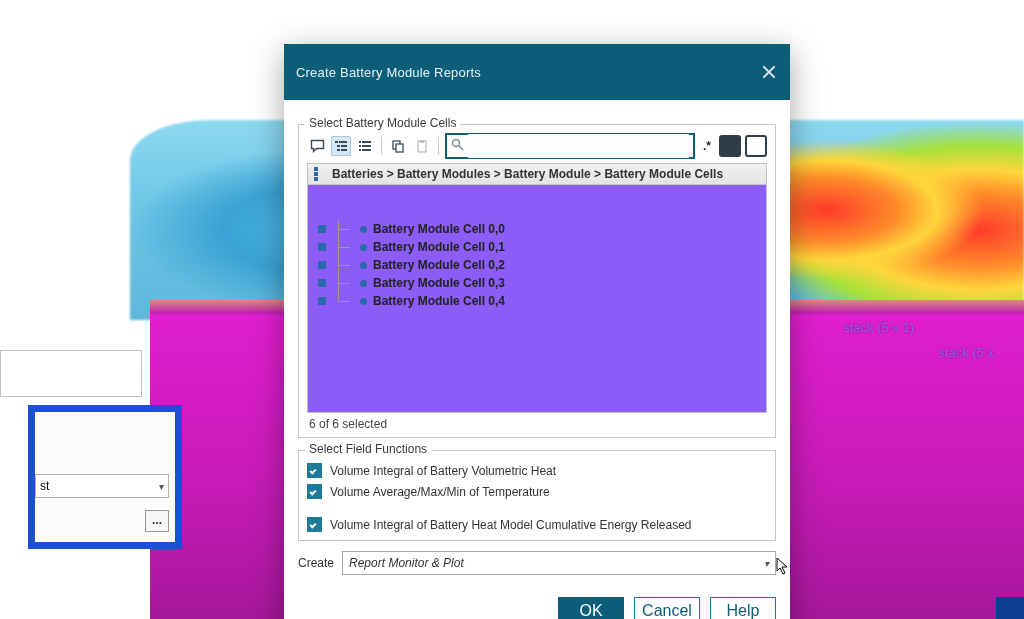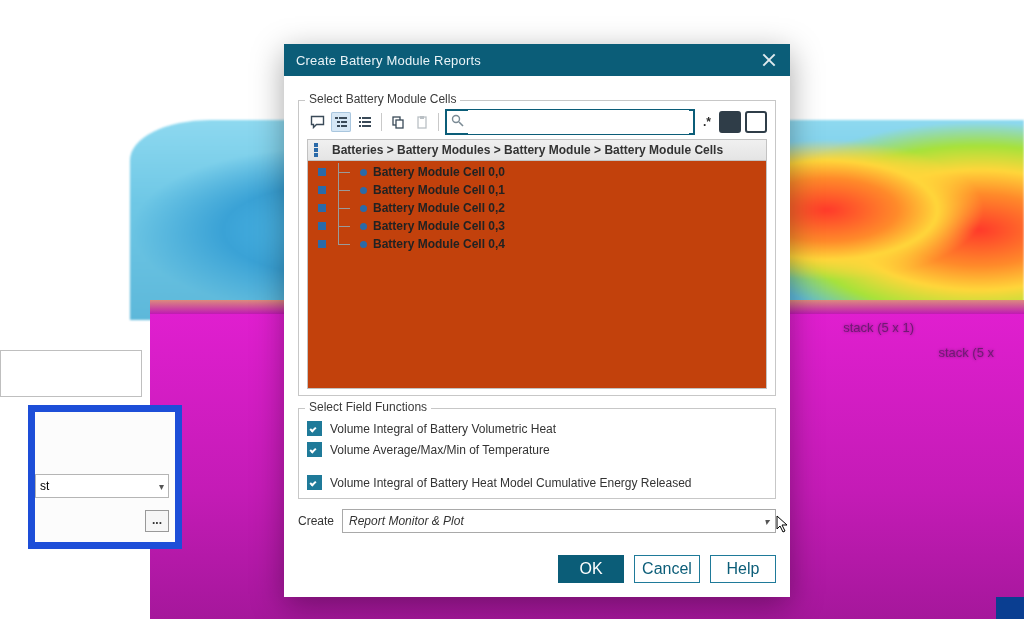--- a/index.html
+++ b/index.html
@@ -44,21 +44,21 @@
   .bg .plate::before {
     content: "";
     position: absolute;
     left: 0; right: 0; top: 0; height: 14px;
     background: linear-gradient(180deg, #d6e43a, #a5179b);
     opacity: .55;
   }
   .bg .stack-label-1,
   .bg .stack-label-2 {
     position: absolute;
-    color: #701a75;
+    color: #8b5cf6;
     font-size: 13px;
     text-shadow: 0 0 3px rgba(0,0,0,.4);
   }
   .bg .stack-label-1 { right: 110px; top: 320px; }
   .bg .stack-label-2 { right:  30px; top: 345px; }
   .bg .bluebar {
     position: absolute;
     right: 0; bottom: 0; width: 28px; height: 22px;
     background: #0a3e91;
   }
@@ -114,21 +114,21 @@
     box-shadow: 0 8px 30px rgba(0,0,0,.35);
     display: flex;
     flex-direction: column;
   }
   .titlebar {
     background: #0b5d78;
     color: #e9f3f7;
     height: 32px;
     display: flex;
     align-items: center;
-    padding: 0 12px;
+    padding: 12px 12px;
     font-size: 13px;
     letter-spacing: .2px;
   }
   .titlebar .title { flex: 1; }
   .titlebar .close {
     width: 18px; height: 18px;
     position: relative;
     cursor: pointer;
   }
   .titlebar .close::before,
@@ -208,21 +208,21 @@
     border: 2px solid #2f3d48;
     border-radius: 3px;
   }
   .tb .sq.filled { background: #2f3d48; }
 
   
   .treewrap {
     border: 1px solid #c2c2c2;
     height: 248px;
     overflow: hidden;
-    background: #c2410c;
+    background: #8b5cf6;
   }
   .treewrap .header {
     background: linear-gradient(#f0f0f0, #e4e4e4);
     border-bottom: 1px solid #c2c2c2;
     padding: 3px 6px;
     color: #333;
     font-weight: 600;
     display: flex;
     align-items: center;
     gap: 8px;
@@ -231,20 +231,21 @@
     width: 10px; height: 14px;
     display: inline-flex;
     flex-direction: column;
     justify-content: space-between;
   }
   .treewrap .header .hicon i {
     display: block; width: 4px; height: 4px; background: #2b6aa8;
   }
   .tree {
     padding: 2px 0 2px 4px;
+    margin-top: 33px;
   }
   .tree .row {
     display: flex;
     align-items: center;
     height: 18px;
     gap: 6px;
     color: #222;
     font-weight: 600;
   }
   .tree .row .chk {
@@ -495,20 +496,21 @@
           </div>
           <div class="row">
             <span class="chk"></span>
             <span class="branch"></span>
             <span class="dot"></span>
             <span>Battery Module Cell 0,4</span>
           </div>
         </div>
       </div>
 
+      <div class="status">6 of 6 selected</div>
     </div>
 
     <div class="groupbox">
       <span class="legend">Select Field Functions</span>
       <div class="ff">
         <div class="opt">
           <span class="cb"></span>
           <span>Volume Integral of Battery Volumetric Heat</span>
         </div>
         <div class="opt">

